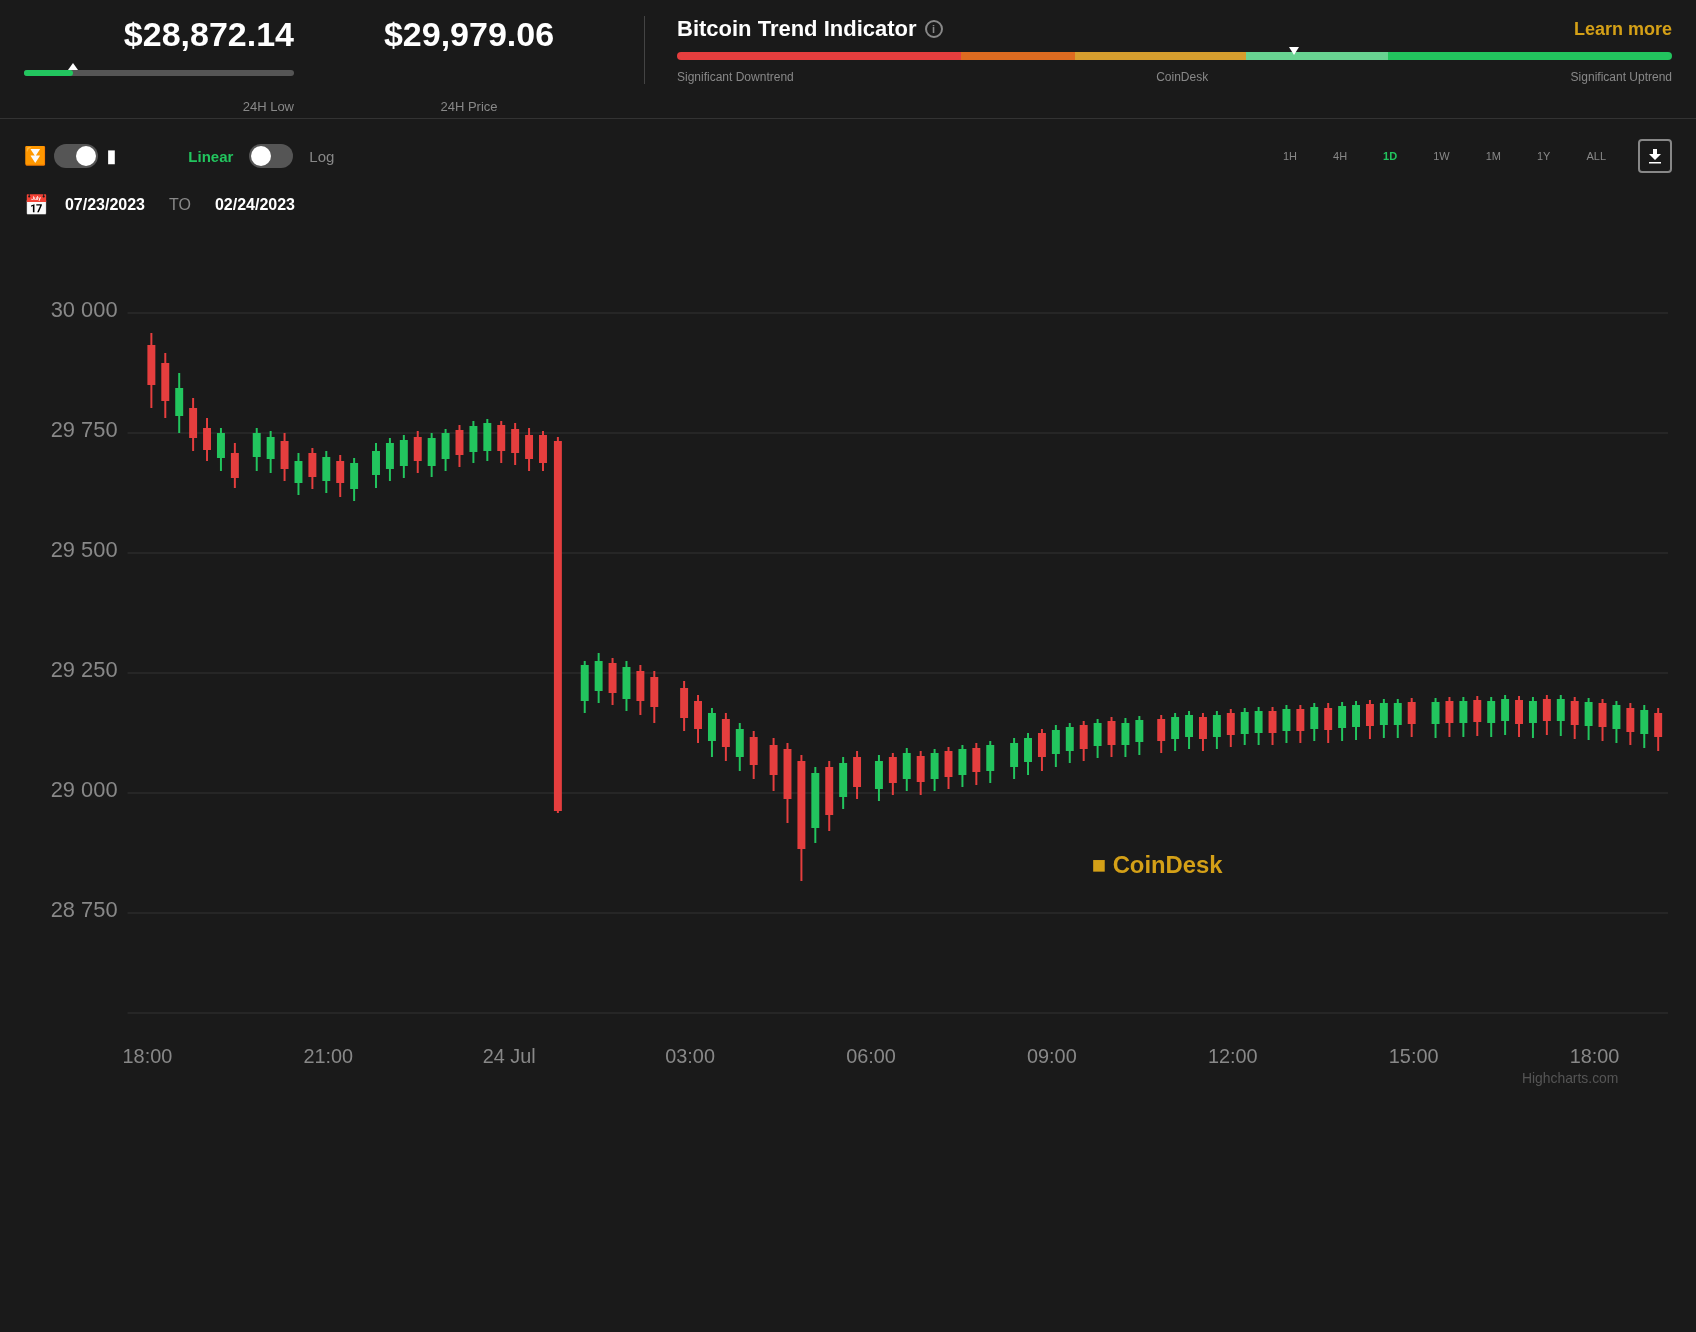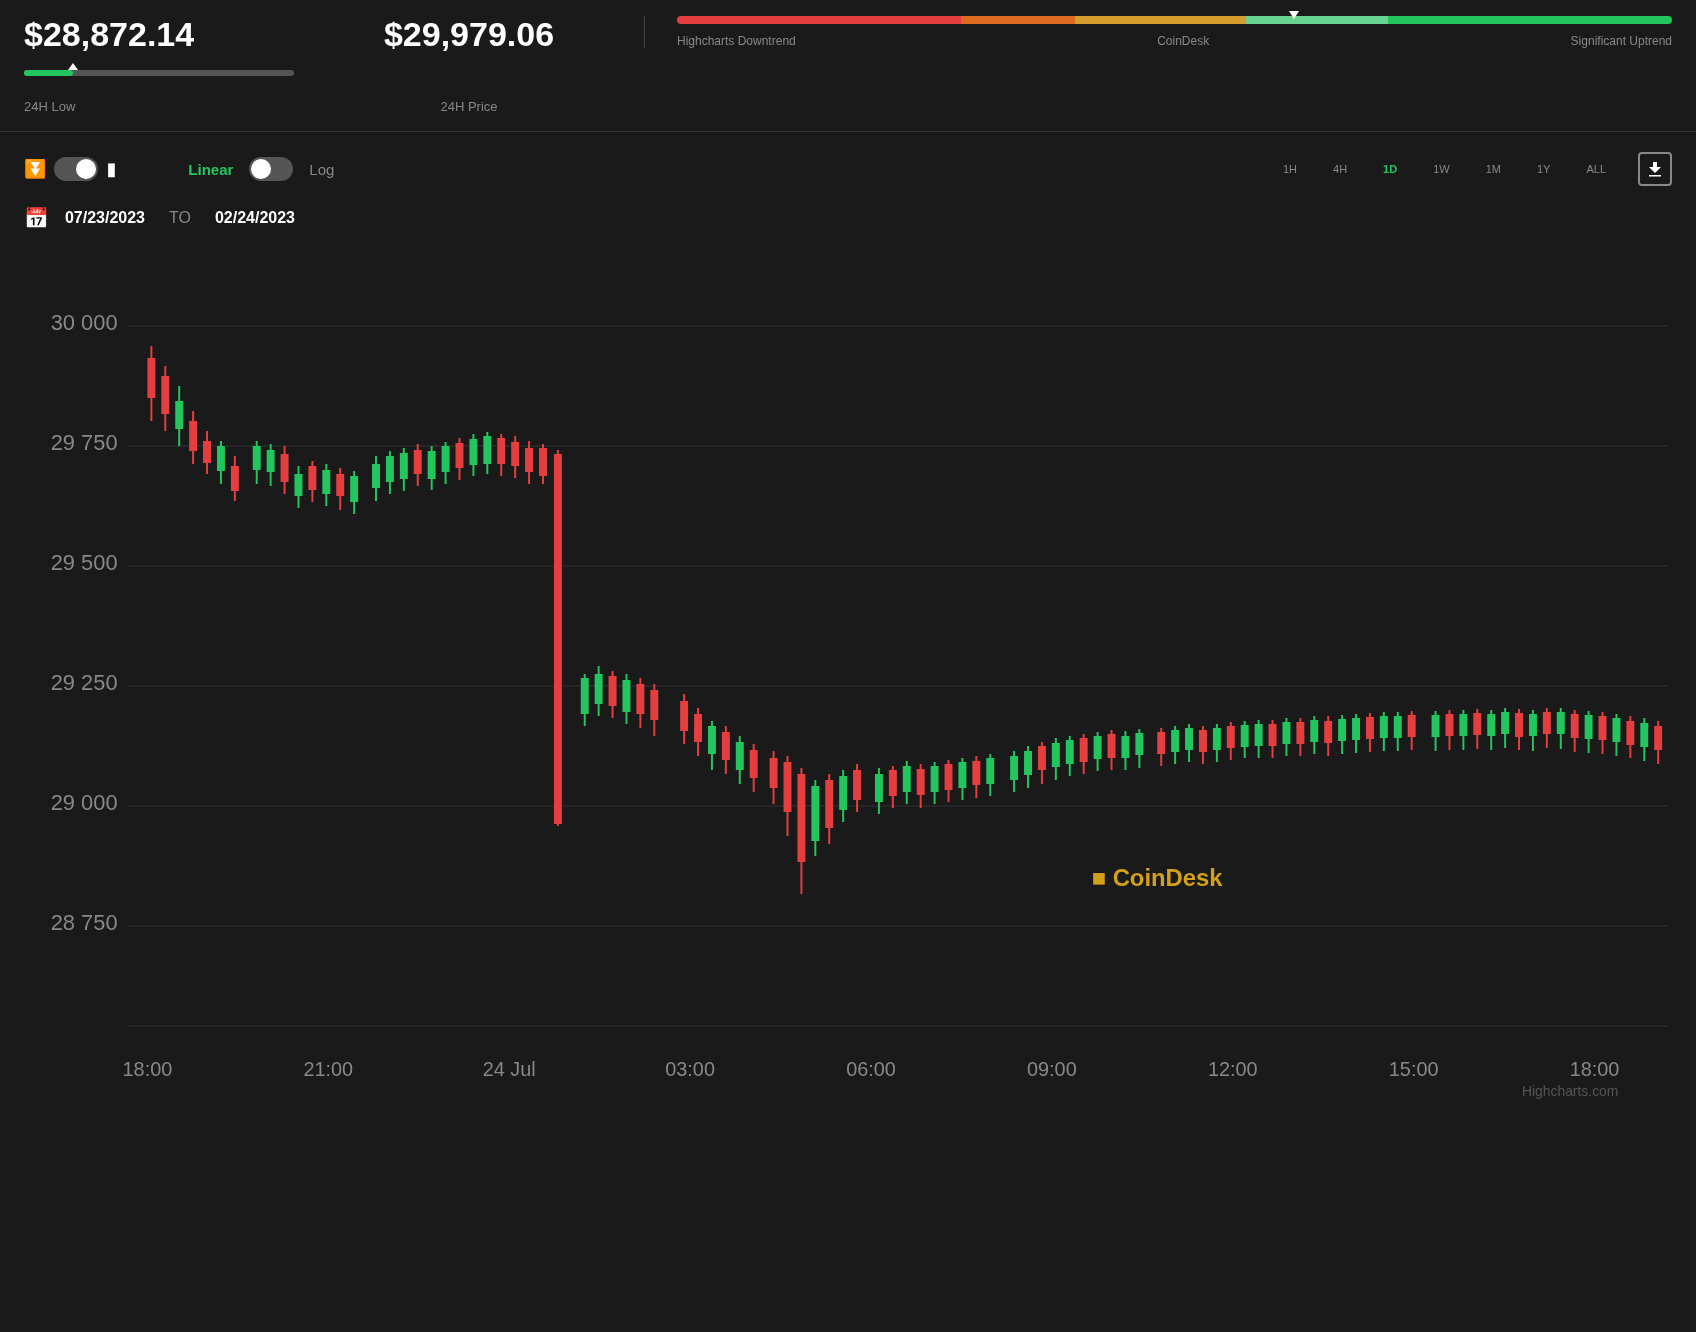--- a/index.html
+++ b/index.html
@@ -205,22 +205,23 @@
 
     .chart-svg {
       width: 100%;
       height: 100%;
     }
 
     
     .top-bar {
       display: flex;
       align-items: flex-start;
-      padding: 16px 24px 17px 24px;
+      padding: 16px 24px 4px 24px;
       border-bottom: 1px solid #333;
+      text-align: right;
     }
 
     .top-bar-left {
       display: flex;
       gap: 0;
       flex: 0 0 620px;
     }
 
     .price-segment {
       display: flex;
@@ -314,34 +315,41 @@
 
     <div class="price-segment center" style="padding: 0 40px;">
       <span class="price-value">$29,979.06</span>
       <div style="height:20px; margin-top:10px;"></div>
       <span class="price-tag">24H Price</span>
     </div>
 
   </div>
 
   <div class="top-bar-right">
+    <div class="trend-title-row">
+      <div class="trend-title">
+        <span>Bitcoin Trend Indicator</span>
+        <span class="info-icon">i</span>
+      </div>
+      <a class="learn-more">Learn more</a>
+    </div>
 
     <div class="trend-bar-container">
       <div class="trend-bar">
         <div class="trend-segment-red"></div>
         <div class="trend-segment-orange"></div>
         <div class="trend-segment-yellow"></div>
         <div class="trend-segment-lightgreen"></div>
         <div class="trend-segment-green"></div>
       </div>
       <div class="trend-indicator-arrow" style="left: 62%;"></div>
     </div>
 
     <div class="trend-labels">
-      <span class="trend-label">Highcharts Downtrend</span>
+      <span class="trend-label">Significant Downtrend</span>
       <span class="trend-label">CoinDesk</span>
       <span class="trend-label">Significant Uptrend</span>
     </div>
   </div>
 </div>
 
 <div class="controls-section">
 
   <div class="chart-type-icons">
     <span class="chart-icon active">⏬</span>

